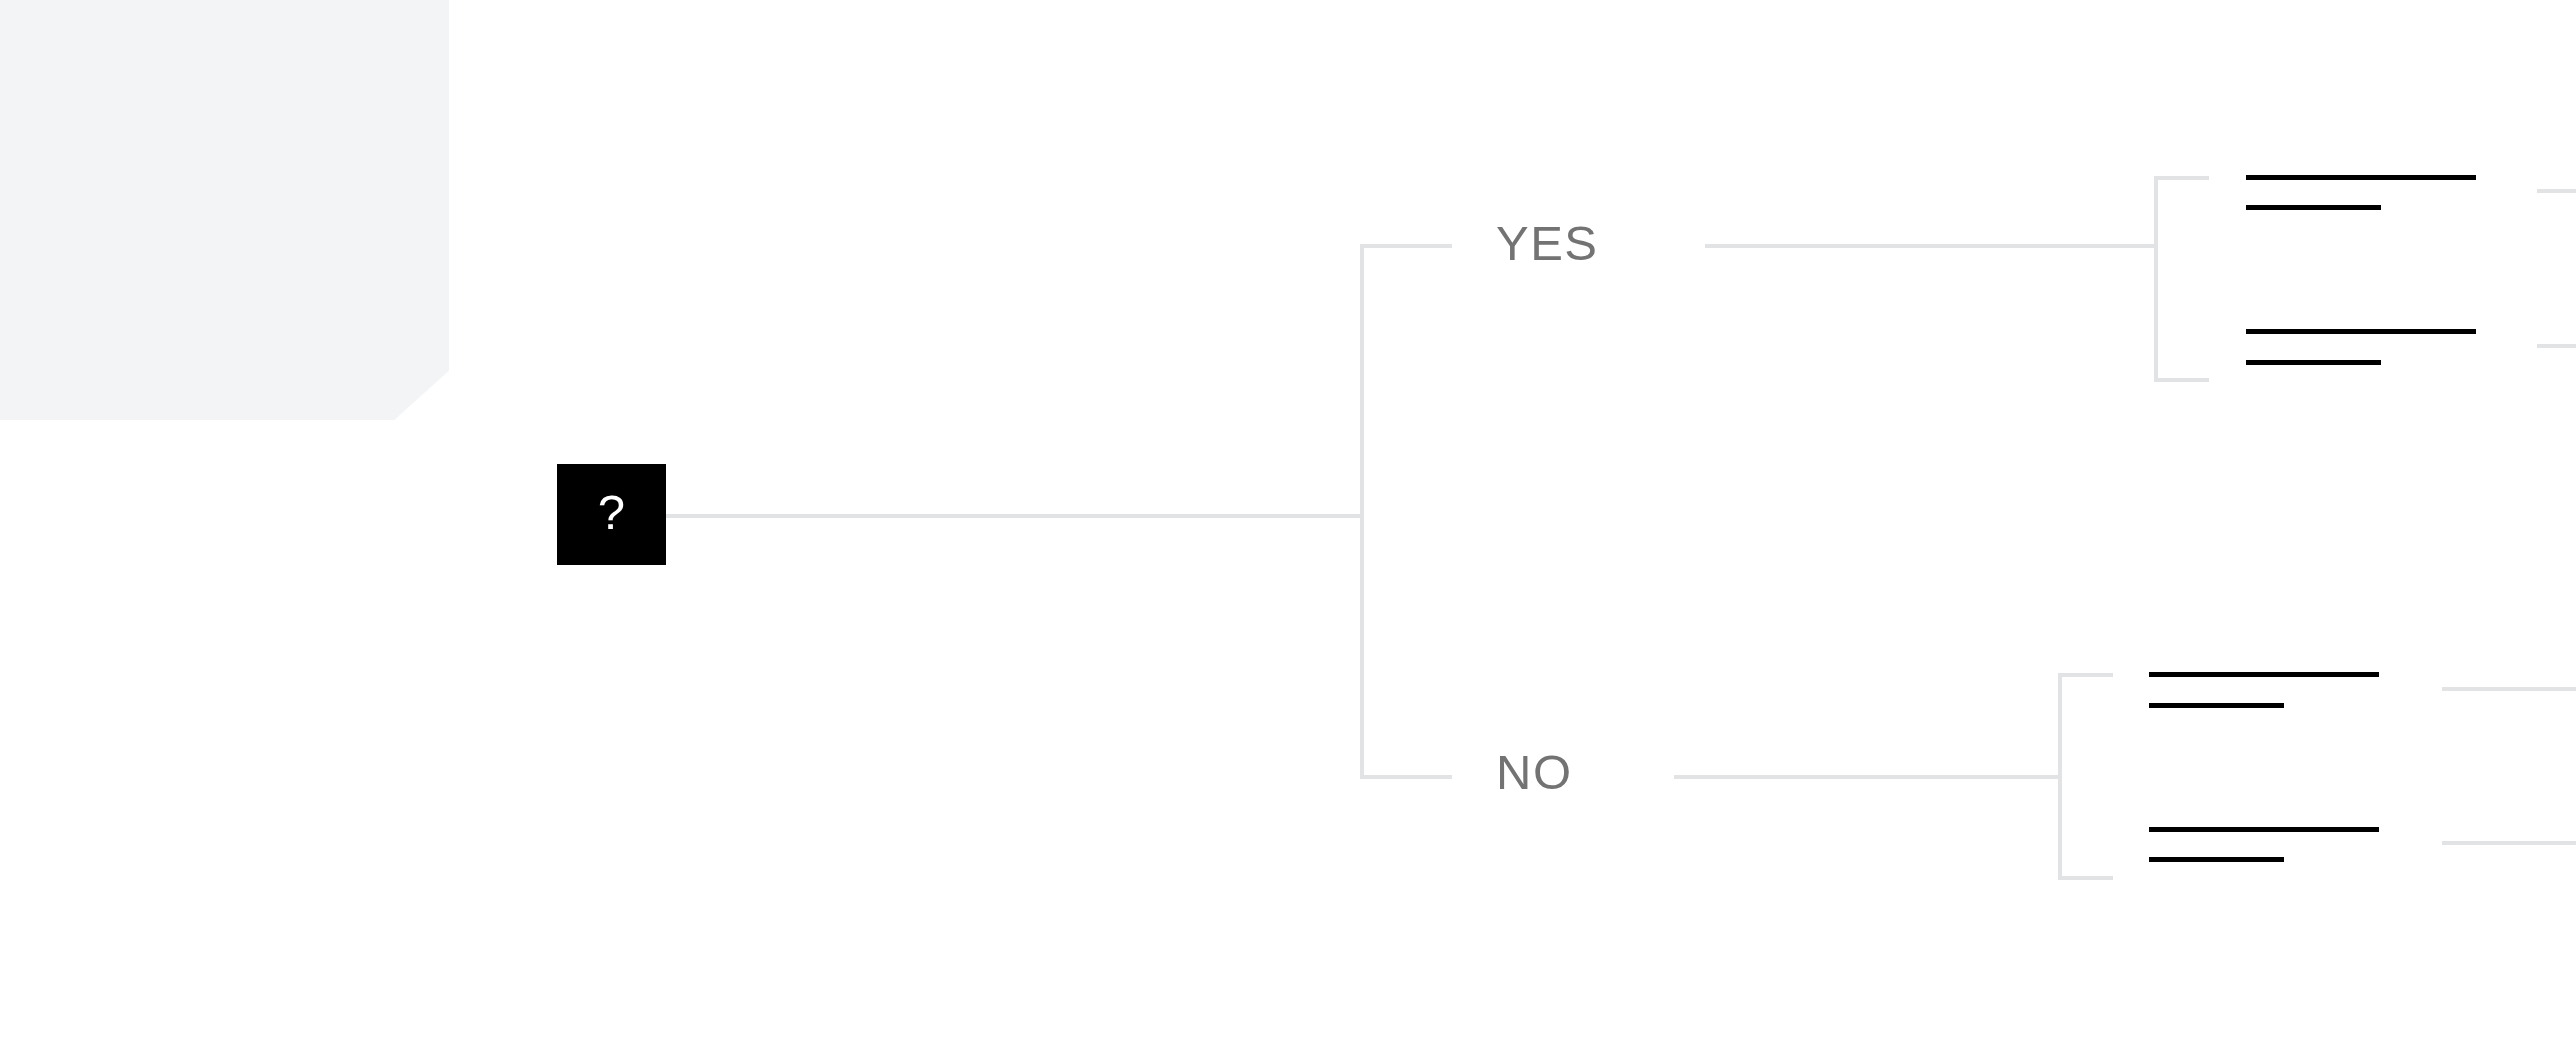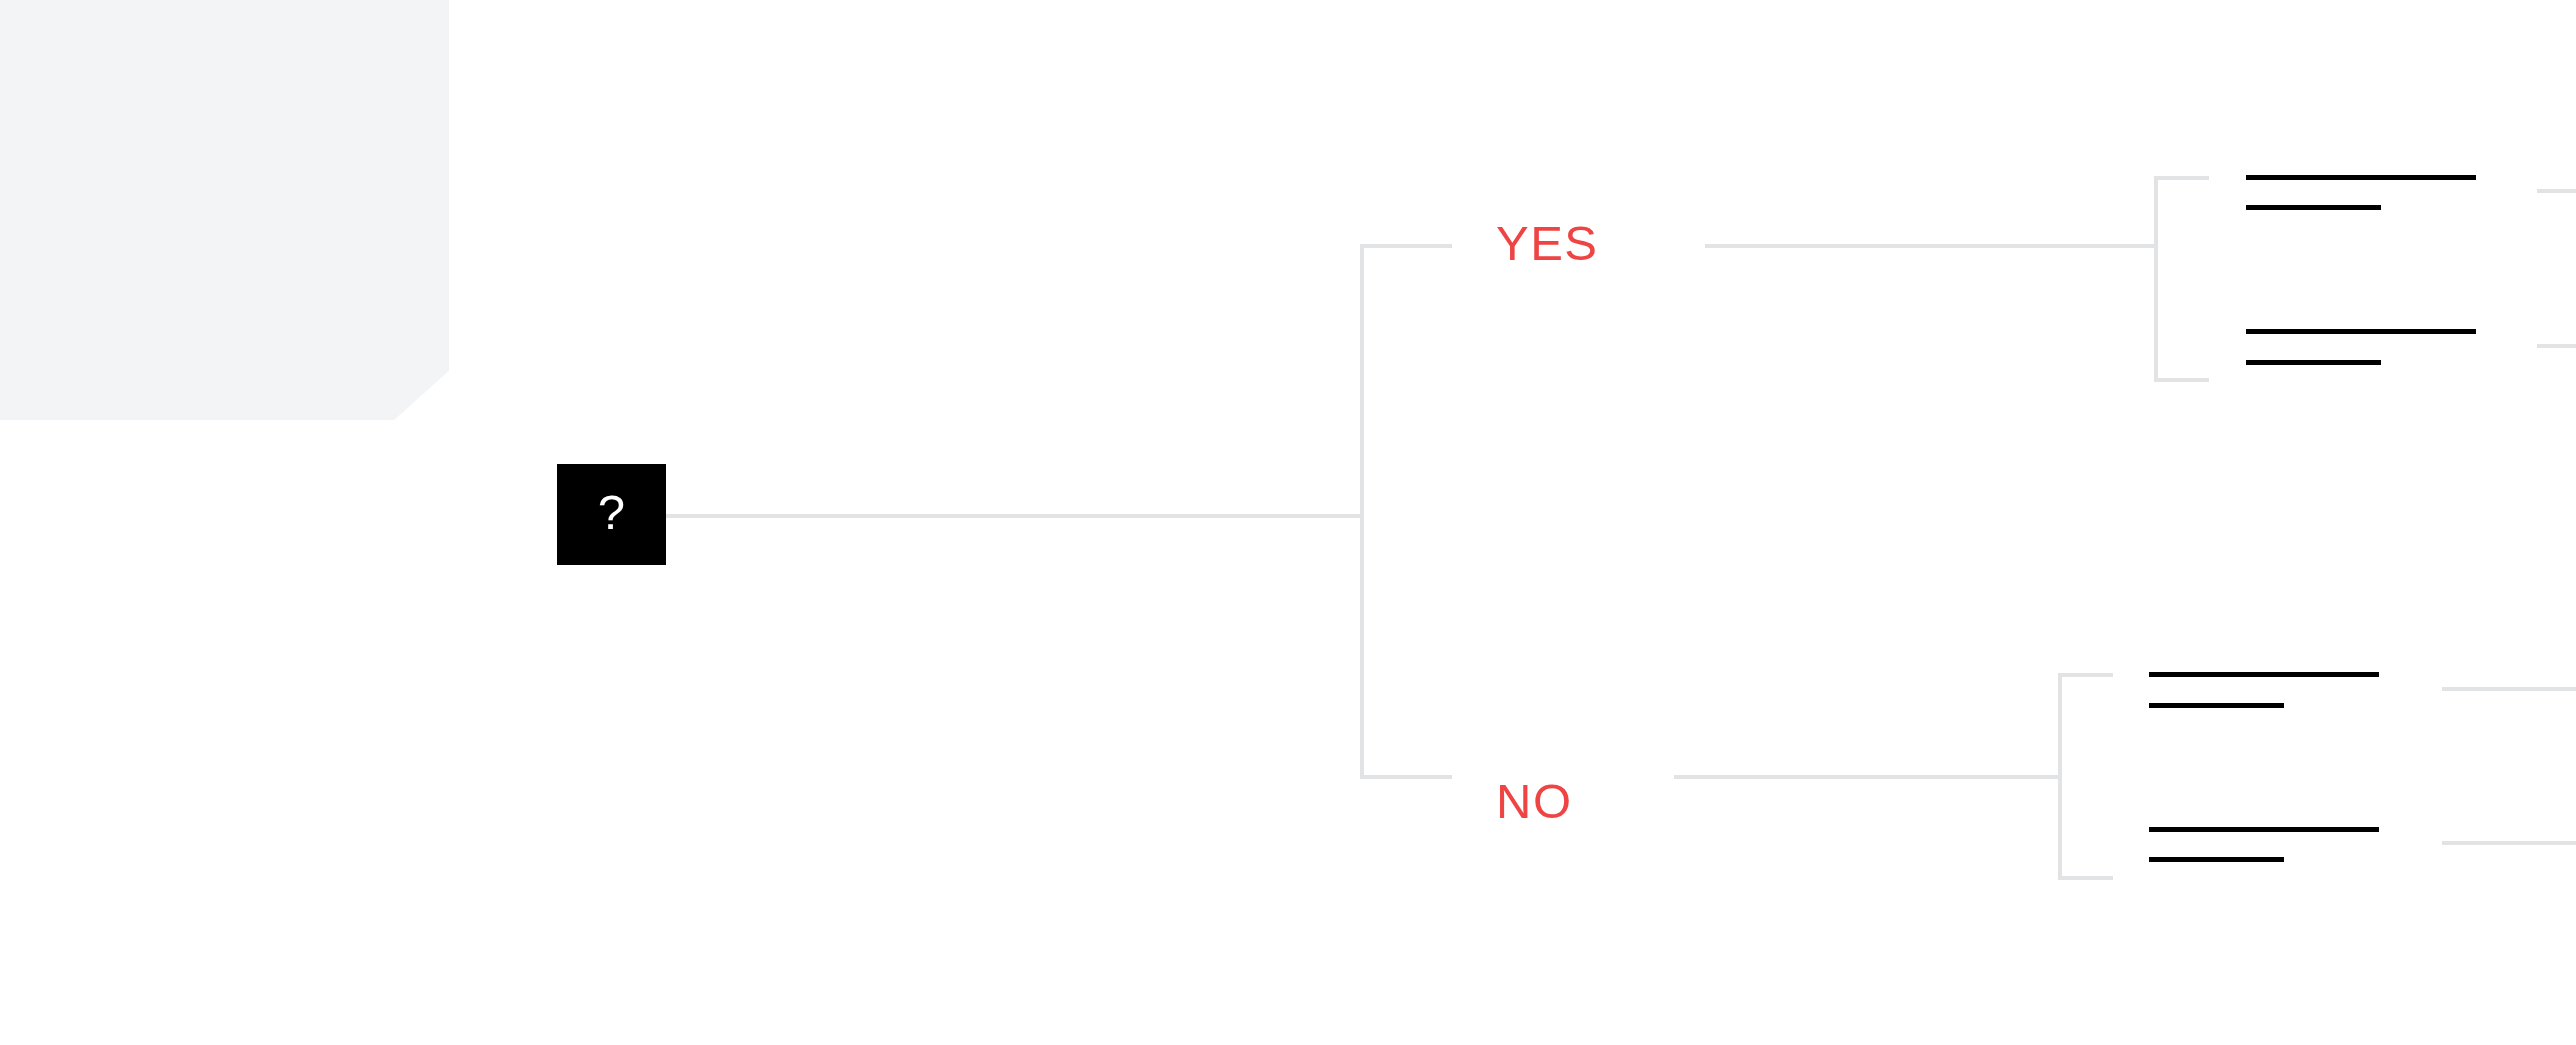--- a/index.html
+++ b/index.html
@@ -59,21 +59,21 @@
     line-height: 1;
     letter-spacing: 0;
     font-family: "Liberation Sans", sans-serif;
     padding-bottom: 4.1px;
     box-sizing: border-box;
   }
 
   
   .branch-label {
     position: absolute;
-    color: #ef4444;
+    color: #737373;
     font-size: 49px;
     font-weight: 300;
     letter-spacing: 1.5px;
     line-height: 1;
     white-space: nowrap;
     font-family: "Liberation Sans", sans-serif;
   }
 
   
   .bar {
@@ -95,21 +95,21 @@
 
   <div class="hline" style="left:666px; top:514px; width:698px;"></div>
 
   <div class="vline" style="left:1360px; top:244px; height:534px;"></div>
 
   <div class="hline" style="left:1360px; top:244px; width:92px;"></div>
 
   <div class="hline" style="left:1360px; top:775px; width:92px;"></div>
 
   <div class="branch-label" style="left:1496px; top:219px;">YES</div>
-  <div class="branch-label" style="left:1496px; top:777px;">NO</div>
+  <div class="branch-label" style="left:1496px; top:748px;">NO</div>
 
   <div class="hline" style="left:1705px; top:244px; width:451px;"></div>
   <div class="vline" style="left:2154px; top:176px; height:206px;"></div>
   <div class="hline" style="left:2154px; top:176px; width:55px;"></div>
   <div class="hline" style="left:2154px; top:378px; width:55px;"></div>
 
   <div class="hline" style="left:1674px; top:775px; width:386px;"></div>
   <div class="vline" style="left:2058px; top:673px; height:206px;"></div>
   <div class="hline" style="left:2058px; top:673px; width:55px;"></div>
   <div class="hline" style="left:2058px; top:876px; width:55px;"></div>

